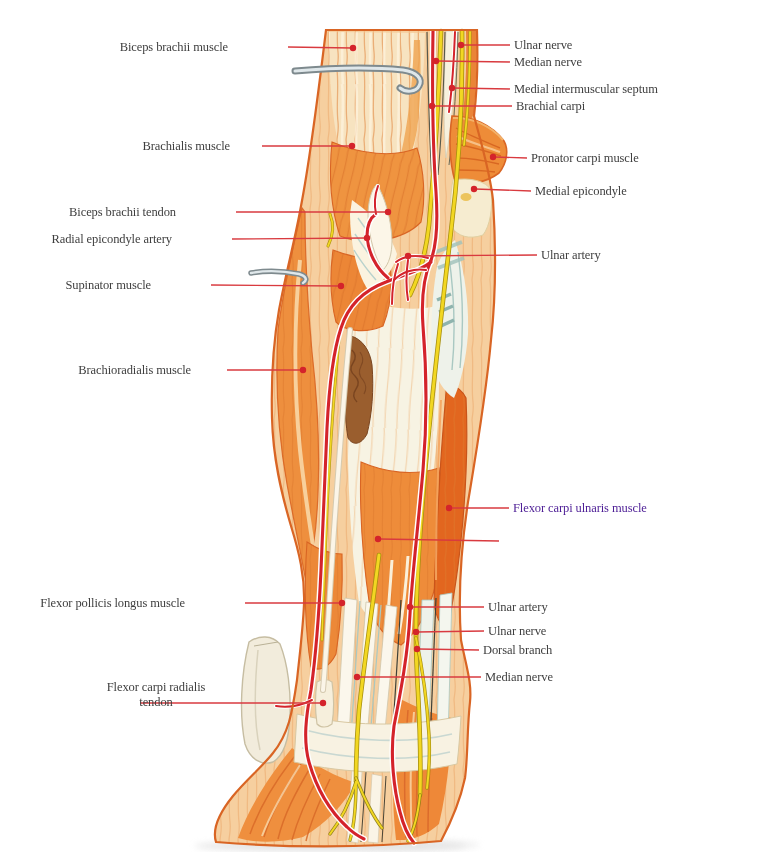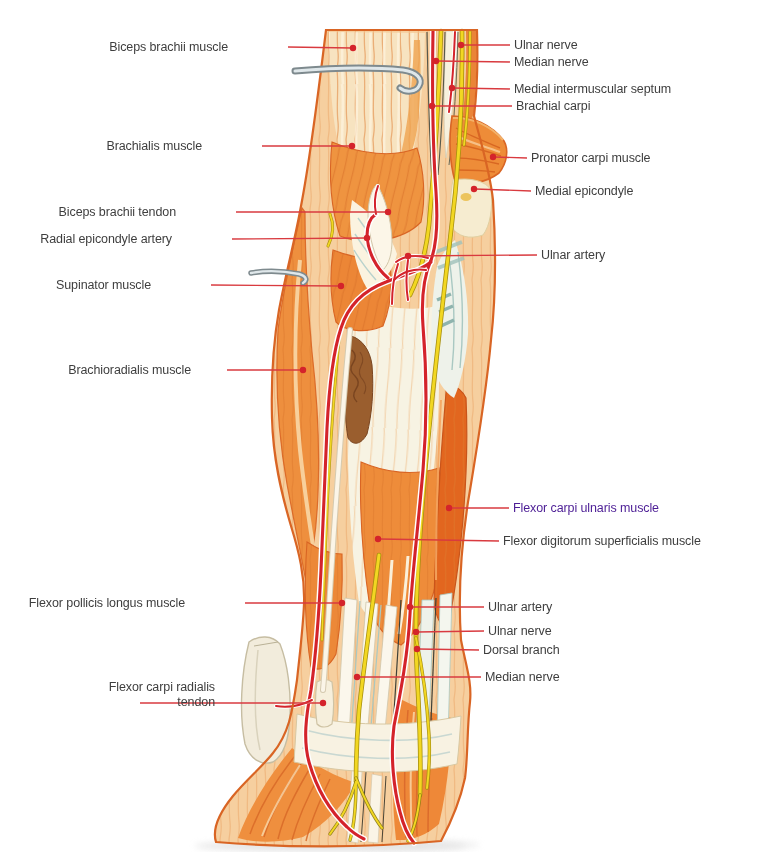--- a/index.html
+++ b/index.html
@@ -1,24 +1,24 @@
 <!DOCTYPE html>
 <html><head>
 <meta charset="utf-8">
 <style>
   html,body{margin:0;padding:0;background:#fff;}
   .stage{position:relative;width:712px;height:852px;background:#fff;overflow:hidden;
-         font-family:Liberation Sans, sans-serif;}
+         font-family:Liberation Serif, serif;}
   .stage svg{position:absolute;left:0;top:0;}
   .lbl{position:absolute;font-size:12.5px;line-height:1.18;color:#3e3e3e;
        transform:translateY(-50%);white-space:nowrap;letter-spacing:-0.1px;}
   .lbl.r{text-align:center;}
   .lbl.l{text-align:right;}
   .lbl.red{color:#4c1d95;}
-  .lbl.lwrap{white-space:normal;width:118px;text-align:right;}
+  .lbl.lwrap{white-space:normal;width:118px;text-align:center;}
 </style>
 </head>
 <body>
 
 <div class="stage">
 
 <svg width="768" height="852" viewBox="0 0 768 852">
   <defs>
     <filter id="soft" x="-60%" y="-500%" width="220%" height="1100%">
       <feGaussianBlur stdDeviation="3"></feGaussianBlur>
@@ -411,35 +411,34 @@
           <circle cx="417" cy="649" r="3.2" fill="#d4232b" stroke="none"></circle>
         </g>
     <g>
           <line x1="481" y1="677" x2="358" y2="677"></line>
           <circle cx="357" cy="677" r="3.2" fill="#d4232b" stroke="none"></circle>
         </g>
   </g>
 </svg>
 
 <div class="lbl l" style="right:484px;top:47px">Biceps brachii muscle</div>
-<div class="lbl l" style="right:510px;top:146px">Brachialis muscle</div>
+<div class="lbl l" style="right:482px;top:146px">Brachialis muscle</div>
 <div class="lbl l" style="right:536px;top:212px">Biceps brachii tendon</div>
 <div class="lbl l" style="right:540px;top:239px">Radial epicondyle artery</div>
 <div class="lbl l" style="right:561px;top:285px">Supinator muscle</div>
 <div class="lbl l" style="right:521px;top:370px">Brachioradialis muscle</div>
 <div class="lbl l" style="right:527px;top:603px">Flexor pollicis longus muscle</div>
 <div class="lbl lwrap" style="left:97px;top:695px">Flexor carpi radialis tendon</div>
 
 <div class="lbl r" style="left:514px;top:45px">Ulnar nerve</div>
 <div class="lbl r" style="left:514px;top:62px">Median nerve</div>
 <div class="lbl r" style="left:514px;top:89px">Medial intermuscular septum</div>
 <div class="lbl r" style="left:516px;top:106px">Brachial carpi</div>
 <div class="lbl r" style="left:531px;top:158px">Pronator carpi muscle</div>
 <div class="lbl r" style="left:535px;top:191px">Medial epicondyle</div>
 <div class="lbl r" style="left:541px;top:255px">Ulnar artery</div>
 <div class="lbl r red" style="left:513px;top:508px">Flexor carpi ulnaris muscle</div>
-<div class="lbl r" style="left:503px;top:541px">Flexor digitorum superficialis muscle</div>
 <div class="lbl r" style="left:488px;top:607px">Ulnar artery</div>
 <div class="lbl r" style="left:488px;top:631px">Ulnar nerve</div>
 <div class="lbl r" style="left:483px;top:650px">Dorsal branch</div>
 <div class="lbl r" style="left:485px;top:677px">Median nerve</div>
 
 </div>
 
 </body></html>

